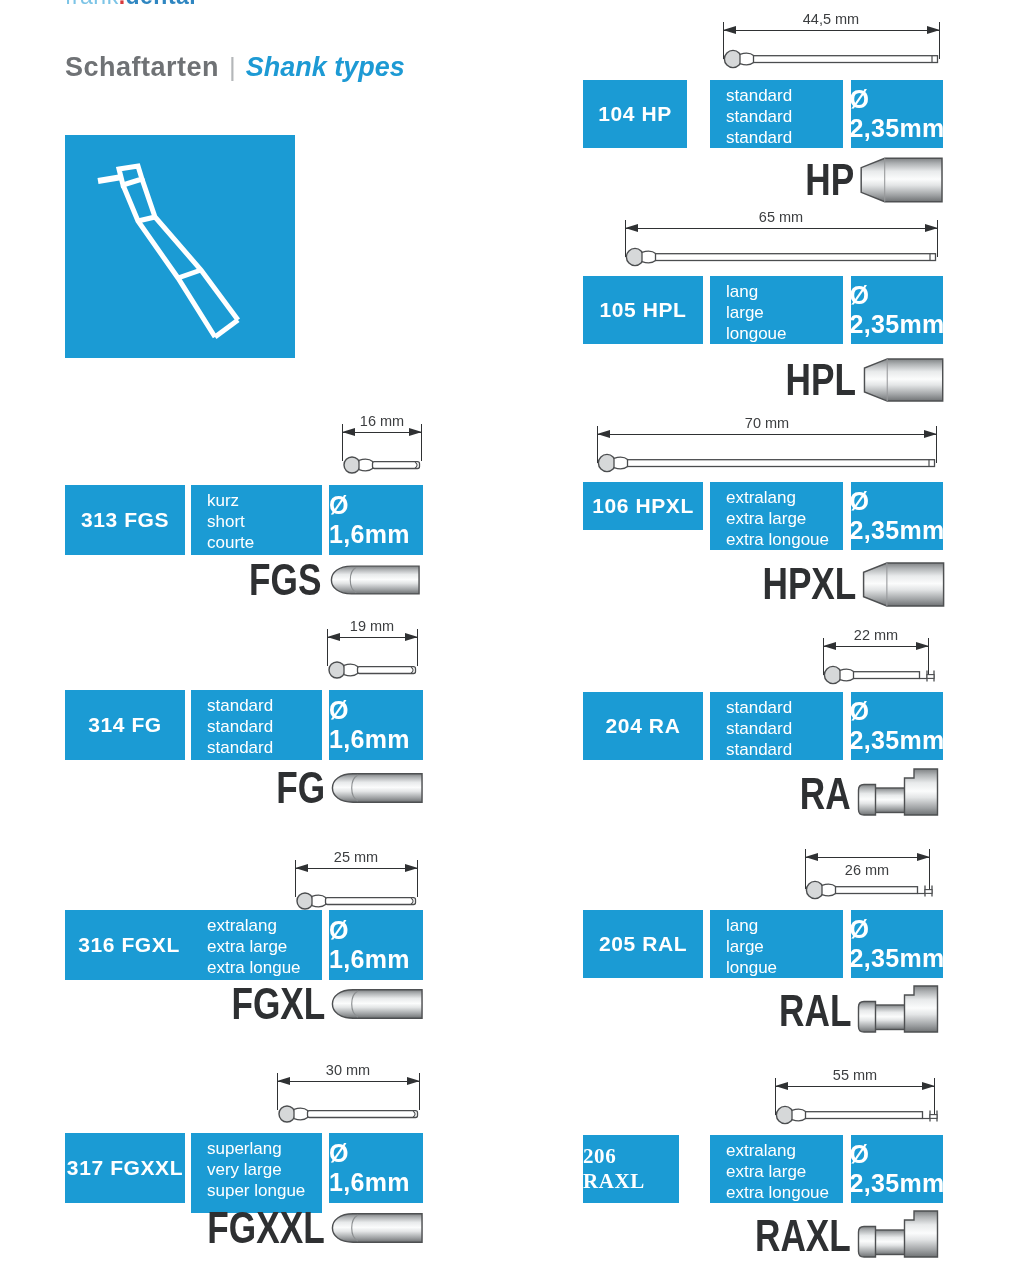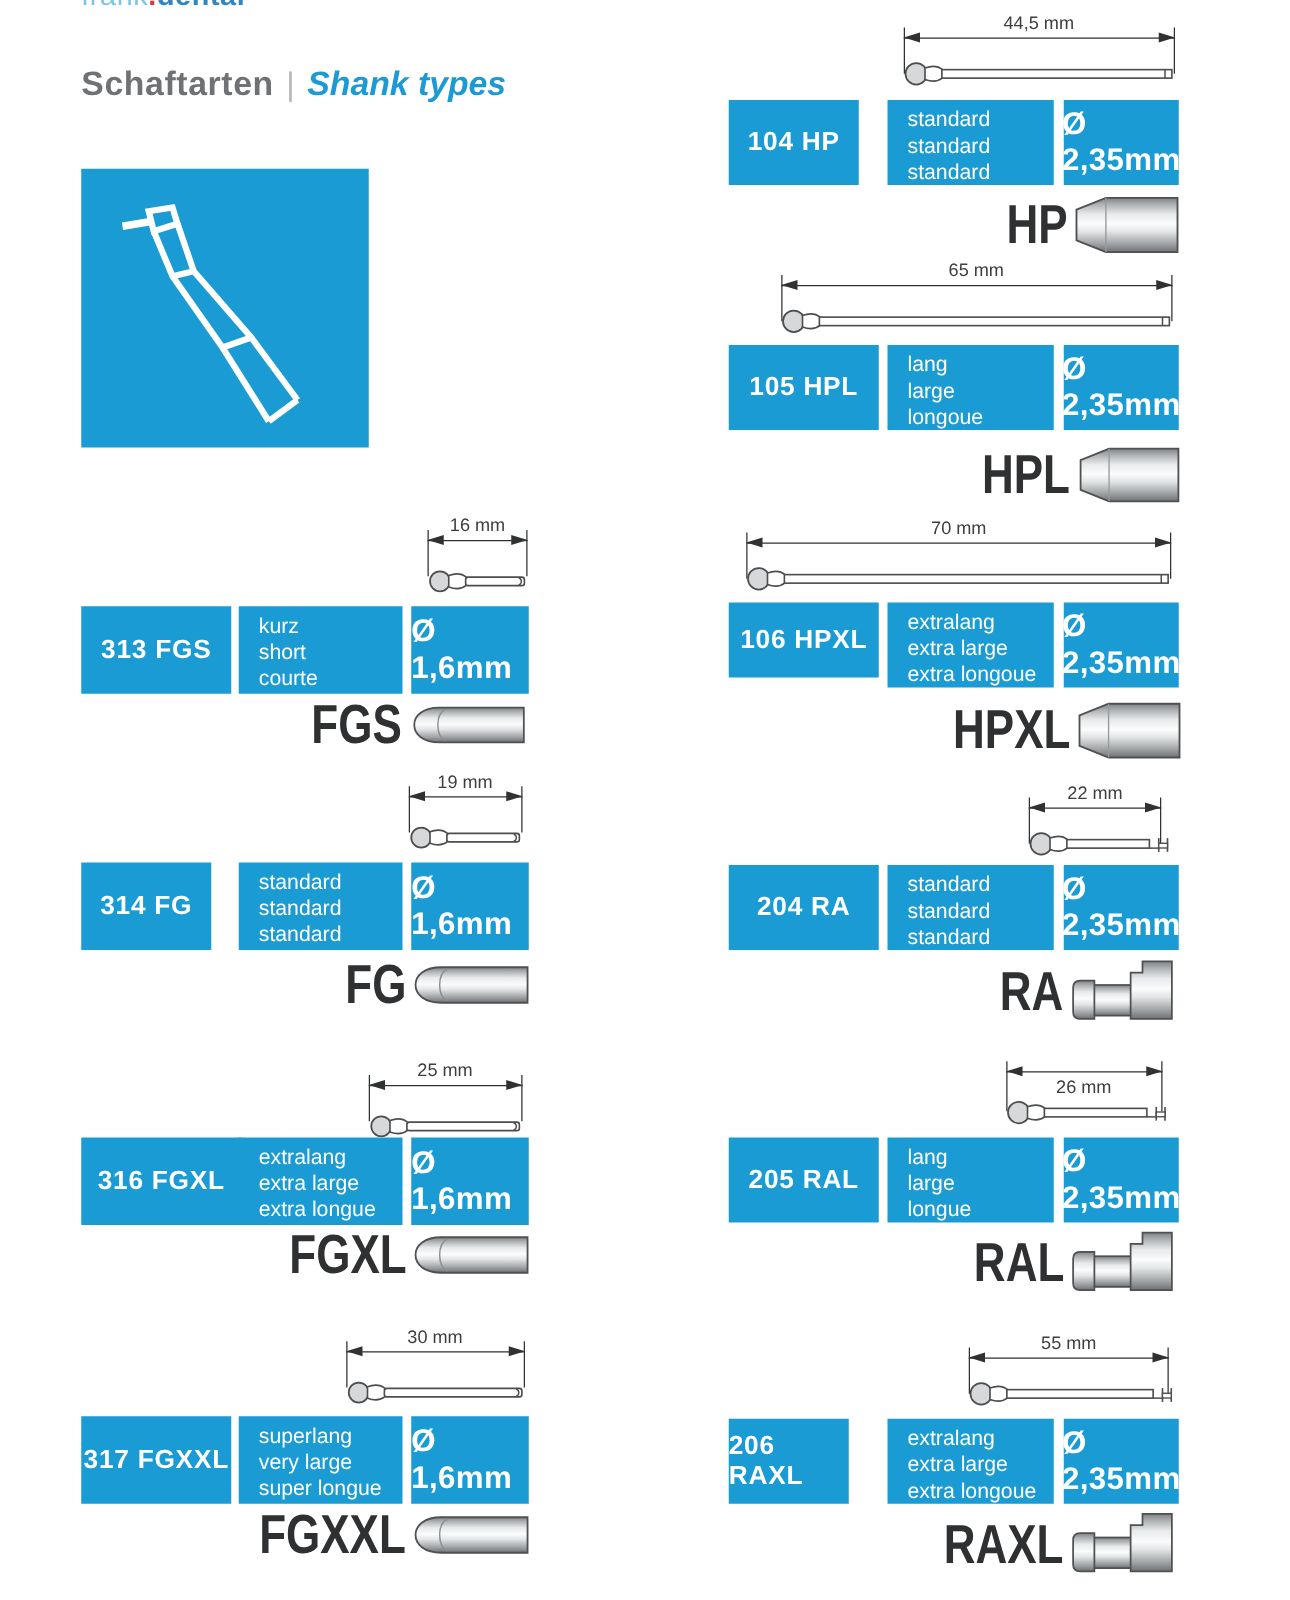--- a/index.html
+++ b/index.html
@@ -111,21 +111,21 @@
     <span class="dim-label" style="left:372px;top:618px;">19 mm</span>
     <div class="dim-line" style="left:327px;top:637px;width:91px;"></div>
     <i class="ext" style="left:327px;top:629px;"></i>
     <i class="ext" style="left:416.5px;top:629px;"></i>
     <svg class="bur" style="left:327px;top:657px;" width="91" height="26" viewBox="0 0 91 26">
       <circle cx="10" cy="13" r="8" fill="#d6d8d9" stroke="#4b4d4f" stroke-width="1.4"></circle>
       <path d="M17,8.4 C23,6.2 27.5,6.8 31,9.7 L31,16.3 C27.5,19.2 23,19.8 17,17.6 Z" fill="#fff" stroke="#4b4d4f" stroke-width="1.3"></path>
       <rect x="30.5" y="9.7" width="58" height="6.8" rx="2" fill="#fff" stroke="#4b4d4f" stroke-width="1.3"></rect>
       <path d="M84,10.2 A4,3.3 0 0 1 84,16" fill="none" stroke="#4b4d4f" stroke-width="1.1"></path>
     </svg>
-    <div class="box code" style="left:65px;top:690px;width:104px;height:70px;">
+    <div class="box code" style="left:65px;top:690px;width:120px;height:70px;">
         <span>314 FG</span>
       </div>
     <div class="box desc" style="left:191px;top:690px;width:131px;height:70px;">
       <span>standard</span>
       <span>standard</span>
       <span>standard</span>
     </div>
     <div class="box dia" style="left:329px;top:690px;width:94px;height:70px;">
         <span>Ø 1,6mm</span>
       </div>
@@ -194,21 +194,21 @@
     <i class="ext" style="left:418.5px;top:1073px;"></i>
     <svg class="bur" style="left:277px;top:1101px;" width="143" height="26" viewBox="0 0 143 26">
       <circle cx="10" cy="13" r="8" fill="#d6d8d9" stroke="#4b4d4f" stroke-width="1.4"></circle>
       <path d="M17,8.4 C23,6.2 27.5,6.8 31,9.7 L31,16.3 C27.5,19.2 23,19.8 17,17.6 Z" fill="#fff" stroke="#4b4d4f" stroke-width="1.3"></path>
       <rect x="30.5" y="9.7" width="110" height="6.8" rx="2" fill="#fff" stroke="#4b4d4f" stroke-width="1.3"></rect>
       <path d="M136,10.2 A4,3.3 0 0 1 136,16" fill="none" stroke="#4b4d4f" stroke-width="1.1"></path>
     </svg>
     <div class="box code" style="left:65px;top:1133px;width:120px;height:70px;">
         <span>317 FGXXL</span>
       </div>
-    <div class="box desc" style="left:191px;top:1133px;width:131px;height:70px;">
+    <div class="box desc" style="left:191px;top:1133px;width:131px;height:80px;">
       <span>superlang</span>
       <span>very large</span>
       <span>super longue</span>
     </div>
     <div class="box dia" style="left:329px;top:1133px;width:94px;height:70px;">
         <span>Ø 1,6mm</span>
       </div>
     <span class="shank-label" style="right:707px;top:1204px;">FGXXL</span>
     <svg class="shank" style="left:331px;top:1212px;" width="92" height="32" viewBox="0 0 96 32">
       <defs>
@@ -311,21 +311,21 @@
     <span class="dim-label" style="left:767px;top:415px;">70 mm</span>
     <div class="dim-line" style="left:597px;top:434px;width:340px;"></div>
     <i class="ext" style="left:597px;top:426px;"></i>
     <i class="ext" style="left:935.5px;top:426px;"></i>
     <svg class="bur" style="left:597px;top:450px;" width="340" height="26" viewBox="0 0 340 26">
       <circle cx="10" cy="13" r="8.6" fill="#d6d8d9" stroke="#4b4d4f" stroke-width="1.4"></circle>
       <path d="M17,8.4 C23,6.2 27.5,6.8 31,9.7 L31,16.3 C27.5,19.2 23,19.8 17,17.6 Z" fill="#fff" stroke="#4b4d4f" stroke-width="1.3"></path>
       <rect x="30.5" y="9.7" width="307" height="6.8" fill="#fff" stroke="#4b4d4f" stroke-width="1.3"></rect>
       <line x1="332" y1="9.7" x2="332" y2="16.5" stroke="#4b4d4f" stroke-width="1.2"></line>
     </svg>
-    <div class="box code" style="left:583px;top:482px;width:120px;height:60px;">
+    <div class="box code" style="left:583px;top:482px;width:120px;height:48px;">
         <span>106 HPXL</span>
       </div>
     <div class="box desc" style="left:710px;top:482px;width:133px;height:68px;">
       <span>extralang</span>
       <span>extra large</span>
       <span>extra longoue</span>
     </div>
     <div class="box dia" style="left:851px;top:482px;width:92px;height:68px;">
         <span>Ø 2,35mm</span>
       </div>
@@ -442,21 +442,21 @@
     <i class="ext" style="left:933.5px;top:1078px;"></i>
     <svg class="bur" style="left:775px;top:1102px;" width="165" height="26" viewBox="0 0 165 26">
       <circle cx="10" cy="13" r="8.6" fill="#d6d8d9" stroke="#4b4d4f" stroke-width="1.4"></circle>
       <path d="M17,8.4 C23,6.2 27.5,6.8 31,9.7 L31,16.3 C27.5,19.2 23,19.8 17,17.6 Z" fill="#fff" stroke="#4b4d4f" stroke-width="1.3"></path>
       <rect x="30.5" y="9.7" width="117" height="6.8" fill="#fff" stroke="#4b4d4f" stroke-width="1.3"></rect>
       <line x1="155" y1="8.5" x2="155" y2="19.5" stroke="#4b4d4f" stroke-width="1.3"></line>
       <line x1="162" y1="8.5" x2="162" y2="19.5" stroke="#4b4d4f" stroke-width="1.3"></line>
       <rect x="155" y="12.6" width="7" height="3.8" fill="#fff" stroke="#4b4d4f" stroke-width="1.1"></rect>
       <line x1="147.5" y1="16.5" x2="155" y2="16.5" stroke="#4b4d4f" stroke-width="1.2"></line>
     </svg>
-    <div class="box code" style="left:583px;top:1135px;width:96px;height:68px;">
+    <div class="box code" style="left:583px;top:1135px;width:96px;height:68px;font-family:Liberation Serif, serif;">
         <span>206 RAXL</span>
       </div>
     <div class="box desc" style="left:710px;top:1135px;width:133px;height:68px;">
       <span>extralang</span>
       <span>extra large</span>
       <span>extra longoue</span>
     </div>
     <div class="box dia" style="left:851px;top:1135px;width:92px;height:68px;">
         <span>Ø 2,35mm</span>
       </div>

